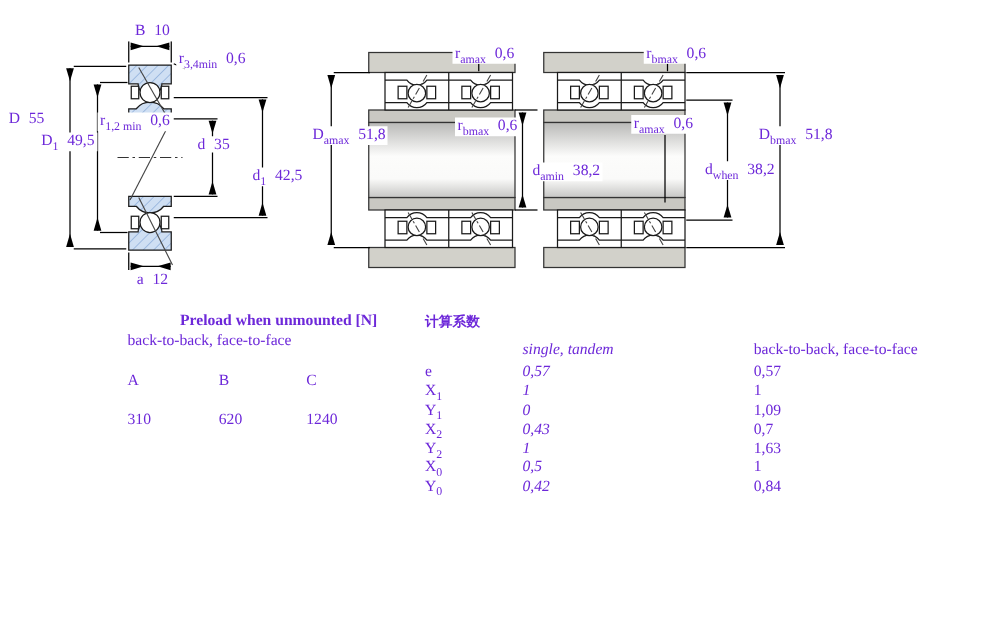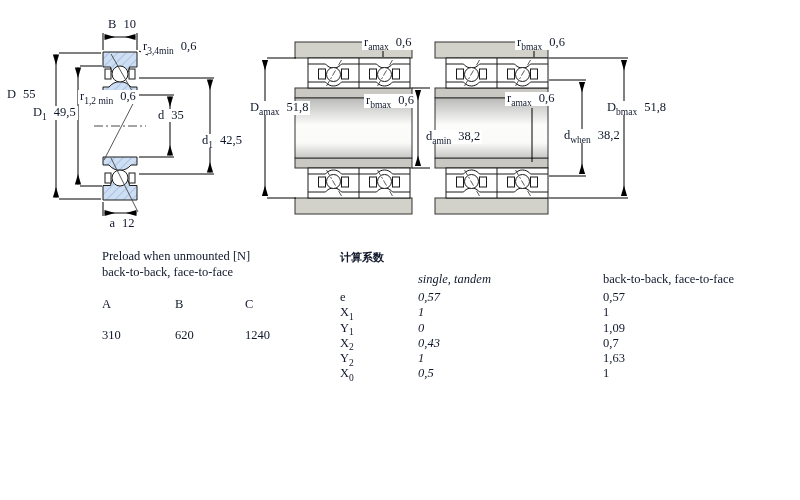--- a/index.html
+++ b/index.html
@@ -1,26 +1,26 @@
 <!DOCTYPE html>
 <html><head>
 <meta charset="utf-8">
 <style>
   html,body{margin:0;padding:0;background:#fff;}
   #stage{position:relative;width:800px;height:500px;background:#fff;overflow:hidden;
-         font-family:"Liberation Serif","DejaVu Serif",serif;color:#0f172a;}
+         font-family:"Liberation Serif","DejaVu Serif",serif;color:#6d28d9;}
   #drawing{position:absolute;left:0;top:0;}
   .dim{position:absolute;font-size:12.5px;line-height:13px;background:#fff;
        white-space:nowrap;padding:0 2px;}
   .sub{font-size:9.5px;position:relative;top:3.5px;}
   .v{margin-left:7px;}
   .ctr{text-align:center;}
   
   .preload{position:absolute;left:102px;top:249px;width:230px;font-size:12.5px;}
-  .pt-title{font-weight:normal;}
+  .pt-title{font-weight:bold;margin-left:42px;}
   .pt-sub{margin-top:1px;}
   .pt-row{position:relative;height:15px;margin-top:16px;}
   .pt-head{margin-top:17px;}
   .pc0{position:absolute;left:0;}
   .pc1{position:absolute;left:73px;}
   .pc2{position:absolute;left:143px;}
   
   .factors{position:absolute;left:340px;top:250px;width:430px;font-size:12.5px;}
   .f-title{font-weight:bold;font-size:11px;}
   .f-head{position:relative;height:18px;margin-top:7px;}
@@ -236,15 +236,20 @@
     <div class="f-row">
       <span class="fl"><span>Y</span><span class="sub">2</span></span>
       <span class="fv1">1</span>
       <span class="fv2">1,63</span>
     </div>
     <div class="f-row">
       <span class="fl"><span>X</span><span class="sub">0</span></span>
       <span class="fv1">0,5</span>
       <span class="fv2">1</span>
     </div>
+    <div class="f-row">
+      <span class="fl"><span>Y</span><span class="sub">0</span></span>
+      <span class="fv1">0,42</span>
+      <span class="fv2">0,84</span>
+    </div>
   </div>
 
 </div>
 
 </body></html>

